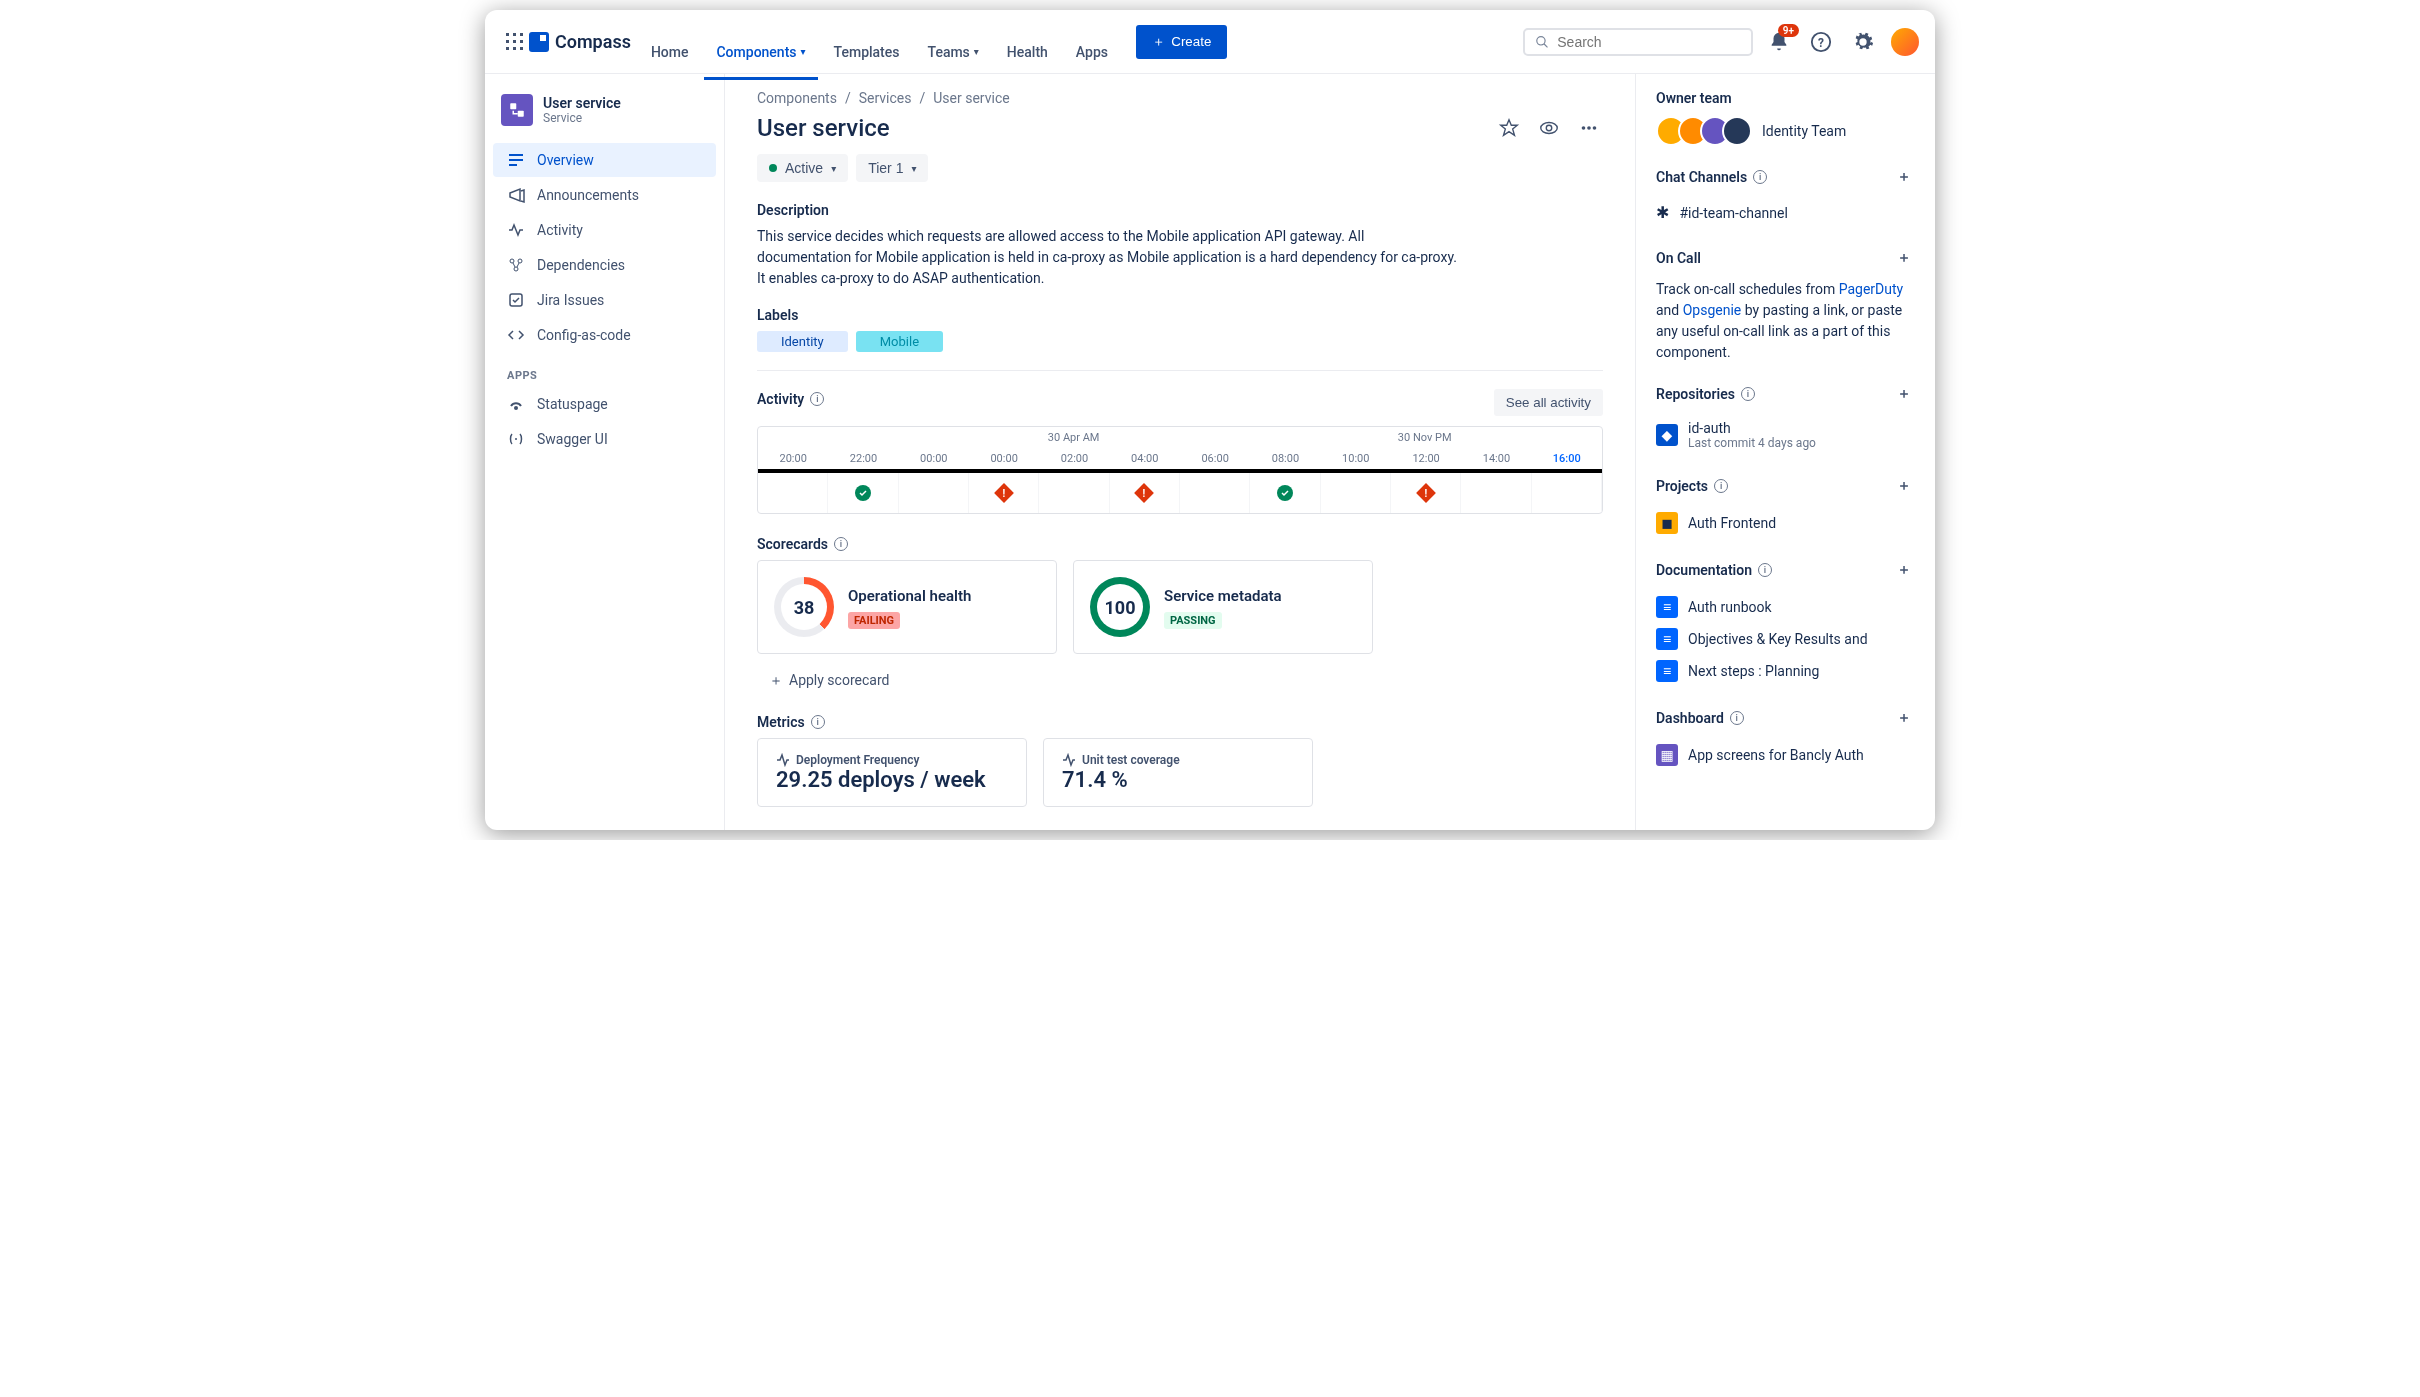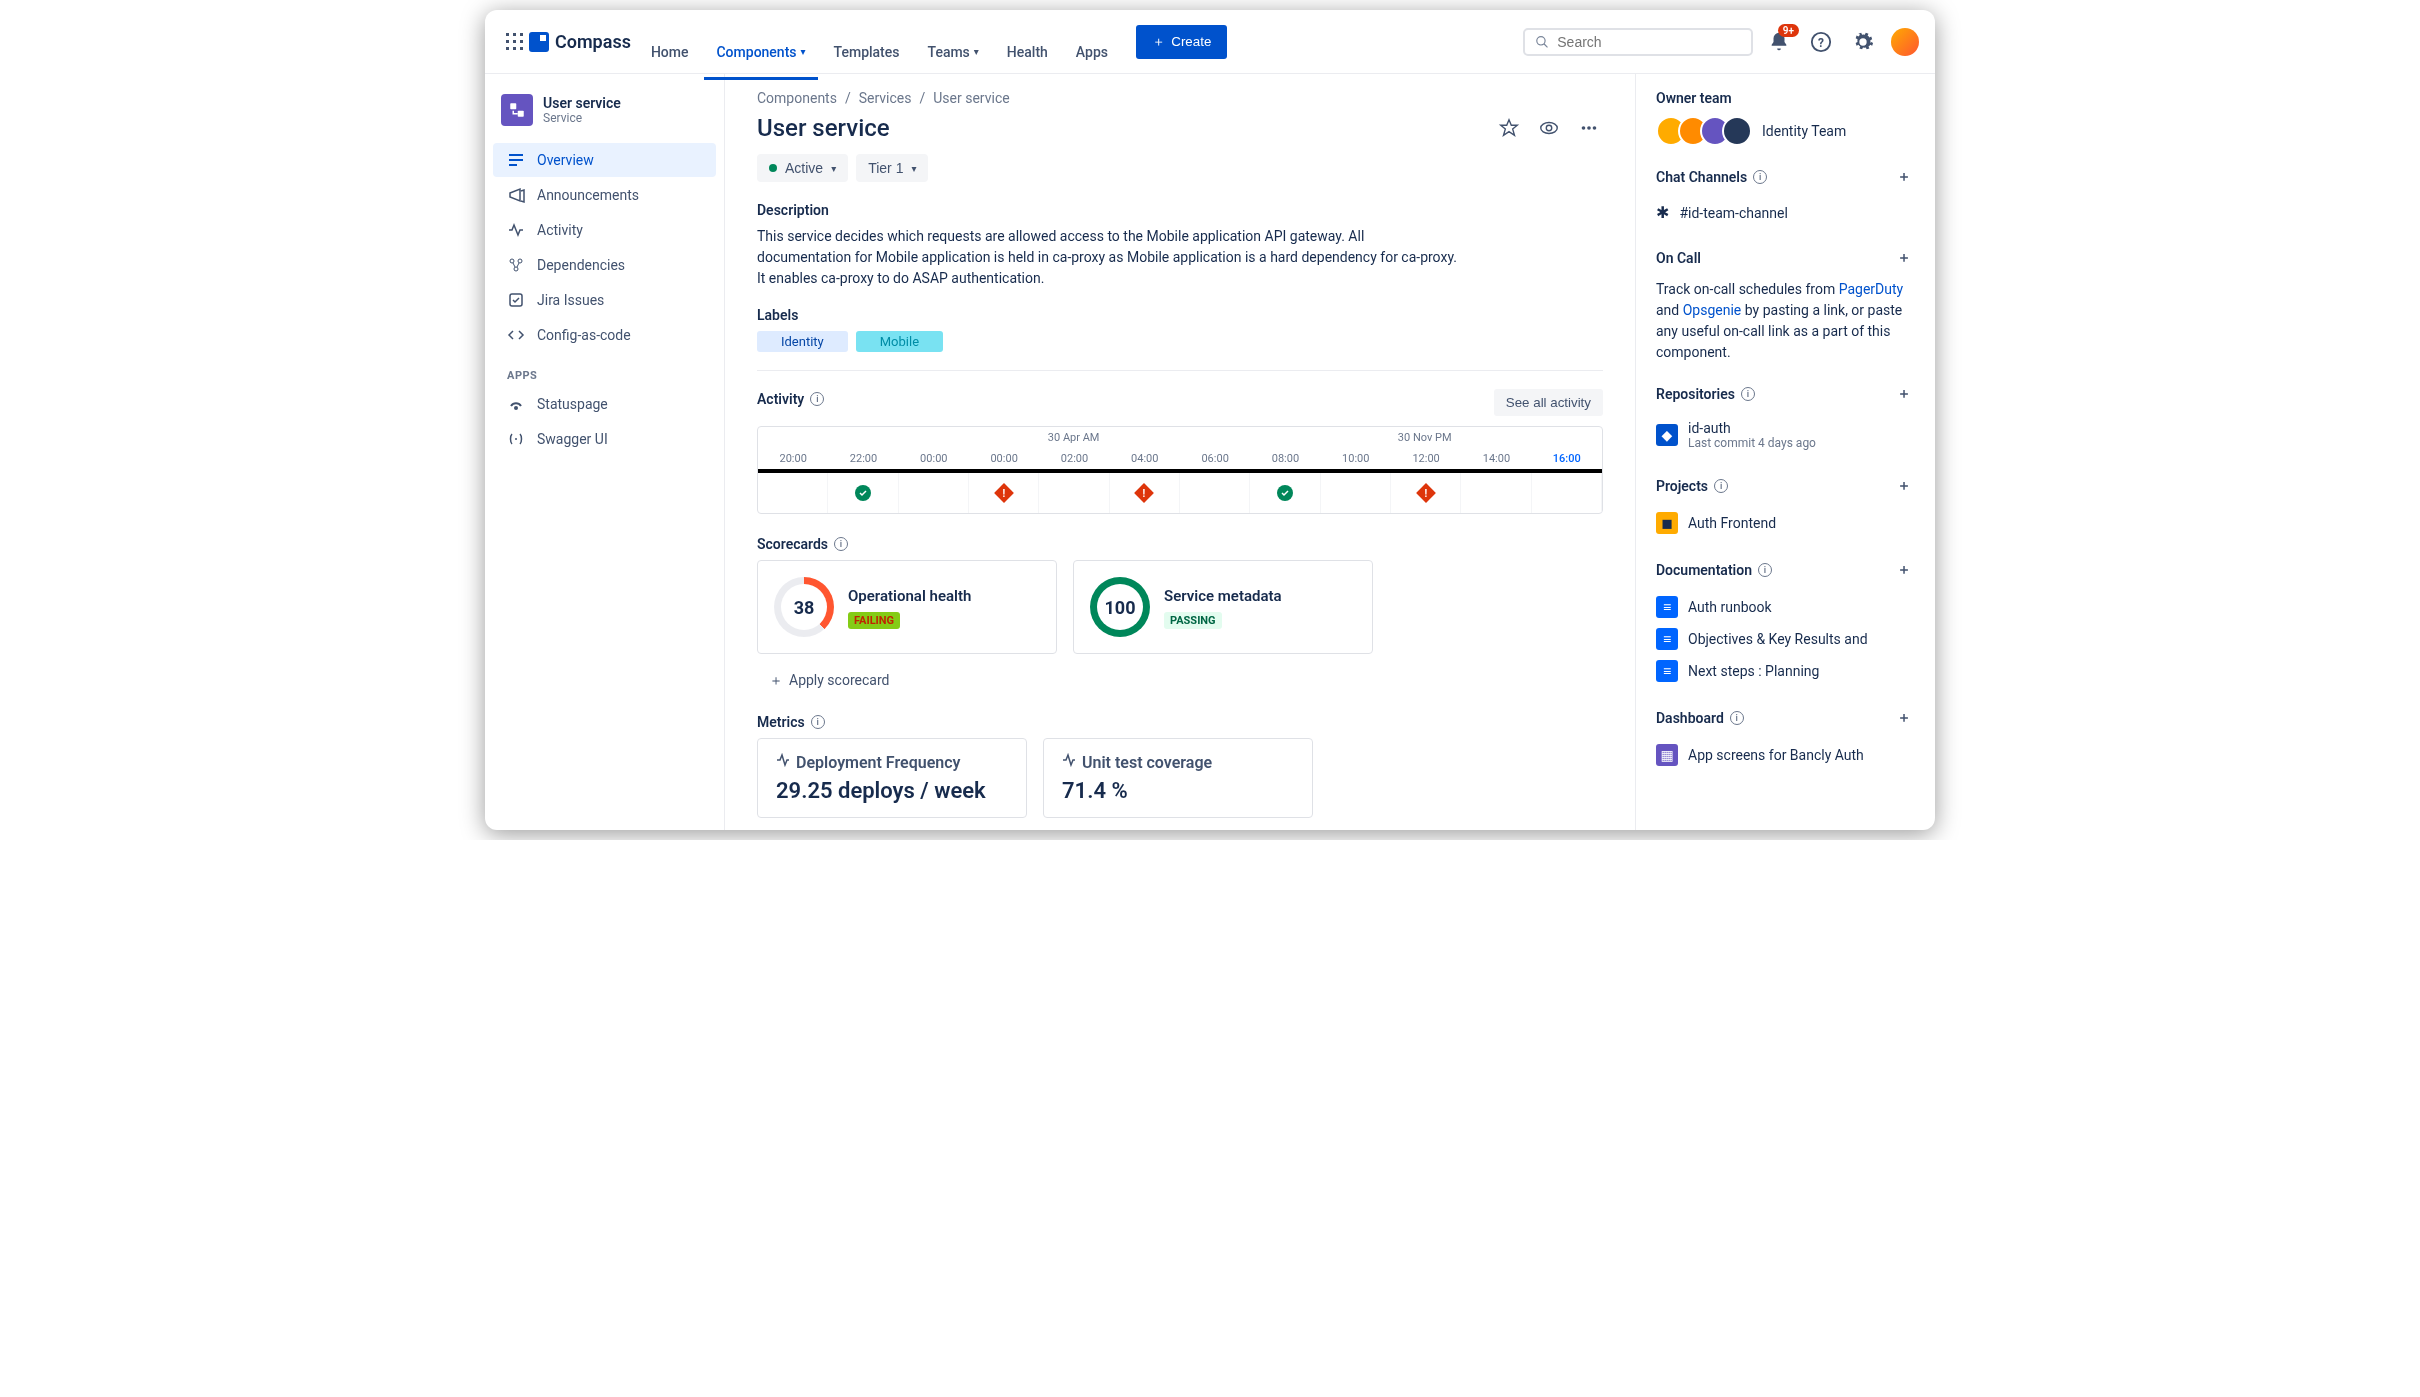--- a/index.html
+++ b/index.html
@@ -60,25 +60,25 @@
 .scorecards-row, .metrics-row { display:flex; gap:16px; margin-bottom:12px;}
 .card { border:1px solid #DFE1E6; border-radius:4px; padding:16px; flex:1; max-width:300px;}
 .score-card { display:flex; gap:14px; align-items:center;}
 .score-ring { width:60px; height:60px; border-radius:50%; display:flex; align-items:center; justify-content:center; font-weight:700; font-size:18px; position:relative;}
 .ring-38 { background: conic-gradient(#FF5630 0deg 137deg, #EBECF0 137deg 360deg); }
 .ring-100 { background: conic-gradient(#00875A 0deg 360deg); }
 .score-ring::before { content:''; position:absolute; width:46px; height:46px; background:#fff; border-radius:50%;}
 .score-ring span { position:relative; z-index:1;}
 .score-body h4 { font-size:15px; font-weight:600; margin-bottom:6px;}
 .status-tag { font-size:11px; font-weight:700; padding:2px 6px; border-radius:3px;}
-.tag-fail { background:#84cc16; color:#BF2600;}
+.tag-fail { background:#fca5a5; color:#BF2600;}
 .tag-pass { background:#E3FCEF; color:#006644;}
 .apply-link { display:flex; gap:6px; color:#42526E; cursor:pointer; padding:6px 12px; margin-bottom:18px;}
 .metric-card { padding:14px 18px; max-width:270px;}
-.metric-label { font-size:16px; color:#42526E; font-weight:600; display:flex; gap:6px; margin-bottom:6px;}
+.metric-label { font-size:12px; color:#42526E; font-weight:600; display:flex; gap:6px; align-items:center; }
 .metric-value { font-size:22px; font-weight:600; color:#172B4D;}
 .rightpanel { width:300px; border-left:1px solid #EBECF0; padding:16px 20px; overflow-y:auto;}
 .rp-section { margin-bottom:20px;}
 .rp-h { font-size:14px; font-weight:600; display:flex; align-items:center; justify-content:space-between; margin-bottom:10px;}
 .rp-h-left { display:flex; align-items:center; gap:6px;}
 .team-avatars { display:flex; align-items:center; gap:10px;}
 .avatars { display:flex;}
 .avatars > div { width:30px; height:30px; border-radius:50%; border:2px solid #fff; margin-left:-8px; background-size:cover;}
 .avatars > div:first-child { margin-left:0;}
 .av1{background:#FFAB00;} .av2{background:#FF8B00;} .av3{background:#6554C0;} .av4{background:#253858;}

